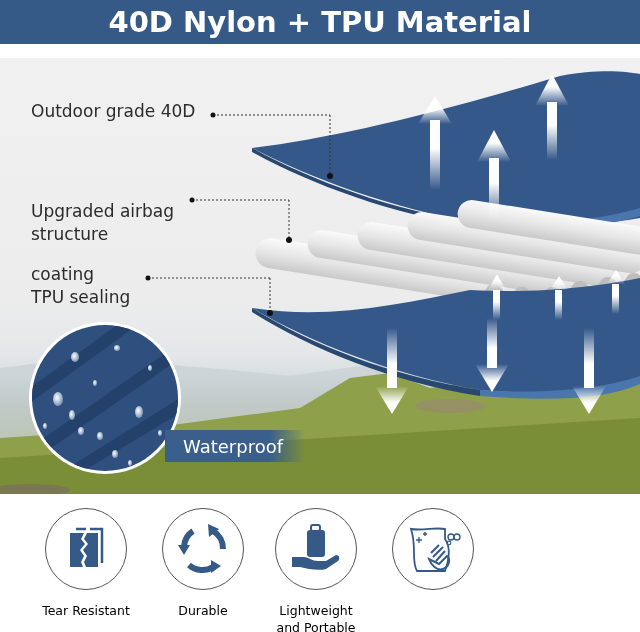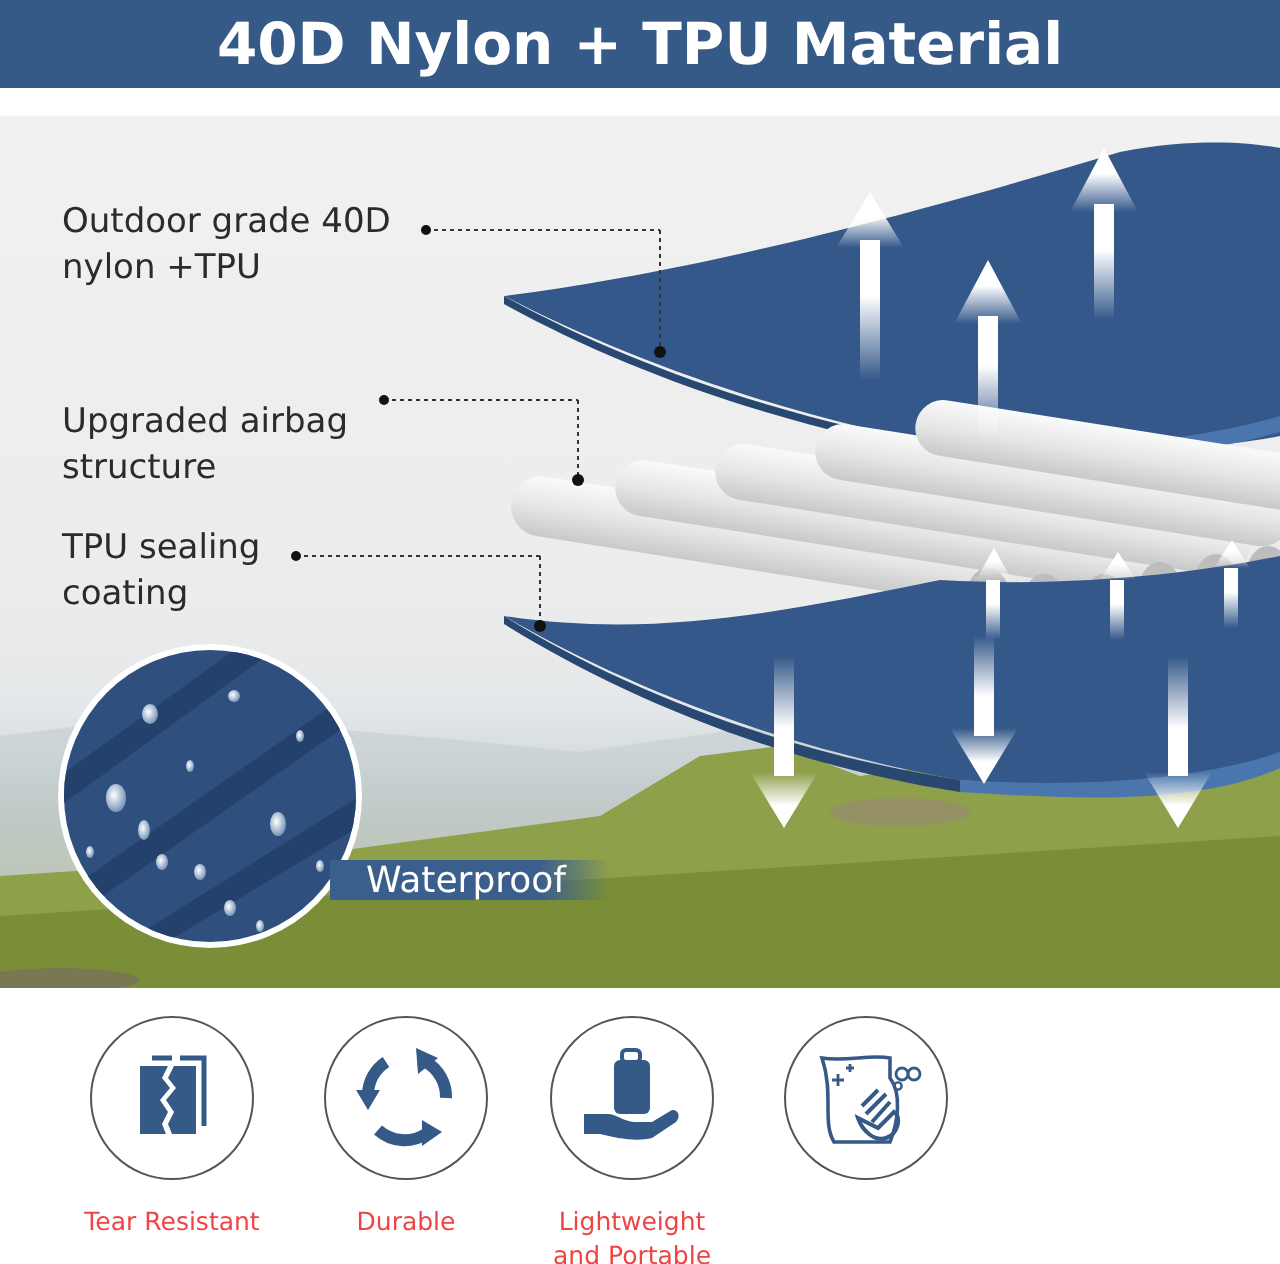--- a/index.html
+++ b/index.html
@@ -3,26 +3,26 @@
 <meta charset="utf-8">
 <style>
   * { margin:0; padding:0; box-sizing:border-box; }
   body { width:640px; height:632px; overflow:hidden; background:#fff; font-family:"DejaVu Sans", sans-serif; position:relative; }
   .header { position:absolute; left:0; top:0; width:640px; height:44px; background:#355a87; display:flex; align-items:center; justify-content:center; }
   .header h1 { color:#fff; font-size:29px; font-weight:bold; letter-spacing:0px; font-family:"DejaVu Sans", sans-serif; }
   .scene { position:absolute; left:0; top:58px; width:640px; height:436px; overflow:hidden;
     background: linear-gradient(to bottom, #f1f1f1 0%, #ececec 55%, #e4e7e9 68%, #d6dde0 73%, #9aa78a 80%, #8a9a48 86%, #7c8f3a 100%); }
   .scene svg.bg { position:absolute; left:0; top:0; }
   .label { position:absolute; color:#2b2b2b; font-size:17px; line-height:23px; font-family:"DejaVu Sans", sans-serif; }
-  .waterproof-tag { position:absolute; left:165px; top:372px; width:140px; height:20px; background:linear-gradient(to right,#3a5f8c 0%,#3a5f8c 75%,rgba(58,95,140,0) 100%); display:flex; align-items:center; padding-left:18px; }
+  .waterproof-tag { position:absolute; left:165px; top:372px; width:140px; height:32px; background:linear-gradient(to right,#3a5f8c 0%,#3a5f8c 75%,rgba(58,95,140,0) 100%); display:flex; align-items:center; padding-left:18px; }
   .waterproof-tag span { color:#fff; font-size:18px; font-family:"DejaVu Sans", sans-serif; }
   .features { position:absolute; left:0; top:494px; width:640px; height:138px; background:#fff; }
   .feature { position:absolute; top:14px; width:120px; text-align:center; }
   .feature .circle { width:82px; height:82px; border-radius:50%; border:1.5px solid #555; margin:0 auto; display:flex; align-items:center; justify-content:center; background:#fff; }
-  .feature .caption { margin-top:12px; font-size:12.5px; color:#ef4444; line-height:17px; font-family:"DejaVu Sans", sans-serif; }
+  .feature .caption { margin-top:12px; font-size:12.5px; color:#000000; line-height:17px; font-family:"DejaVu Sans", sans-serif; }
 </style>
 </head>
 <body>
 
 <div class="header">
   <h1>40D Nylon + TPU Material</h1>
 </div>
 
 <div class="scene">
   <svg class="bg" width="640" height="436" viewBox="0 0 640 436">
@@ -137,29 +137,28 @@
         <ellipse cx="95" cy="325" rx="2" ry="3"></ellipse>
         <ellipse cx="130" cy="405" rx="2" ry="3"></ellipse>
         <ellipse cx="160" cy="375" rx="2" ry="3"></ellipse>
         <ellipse cx="45" cy="368" rx="2" ry="3"></ellipse>
       </g>
     </g>
   </svg>
 
   <div class="label" style="left:31px;top:42px;">
     <div>Outdoor grade 40D</div>
-    <div>nylon +TPU</div>
   </div>
   <div class="label" style="left:31px;top:127px;margin-top:15px;">
     <div>Upgraded airbag</div>
     <div>structure</div>
   </div>
   <div class="label" style="left:31px;top:205px;">
+    <div>coating</div>
     <div>TPU sealing</div>
-    <div>coating</div>
   </div>
 
   <div class="waterproof-tag">
     <span>Waterproof</span>
   </div>
 </div>
 
 <div class="features">
   <div class="feature" style="left:26px;">
     <div class="circle">

